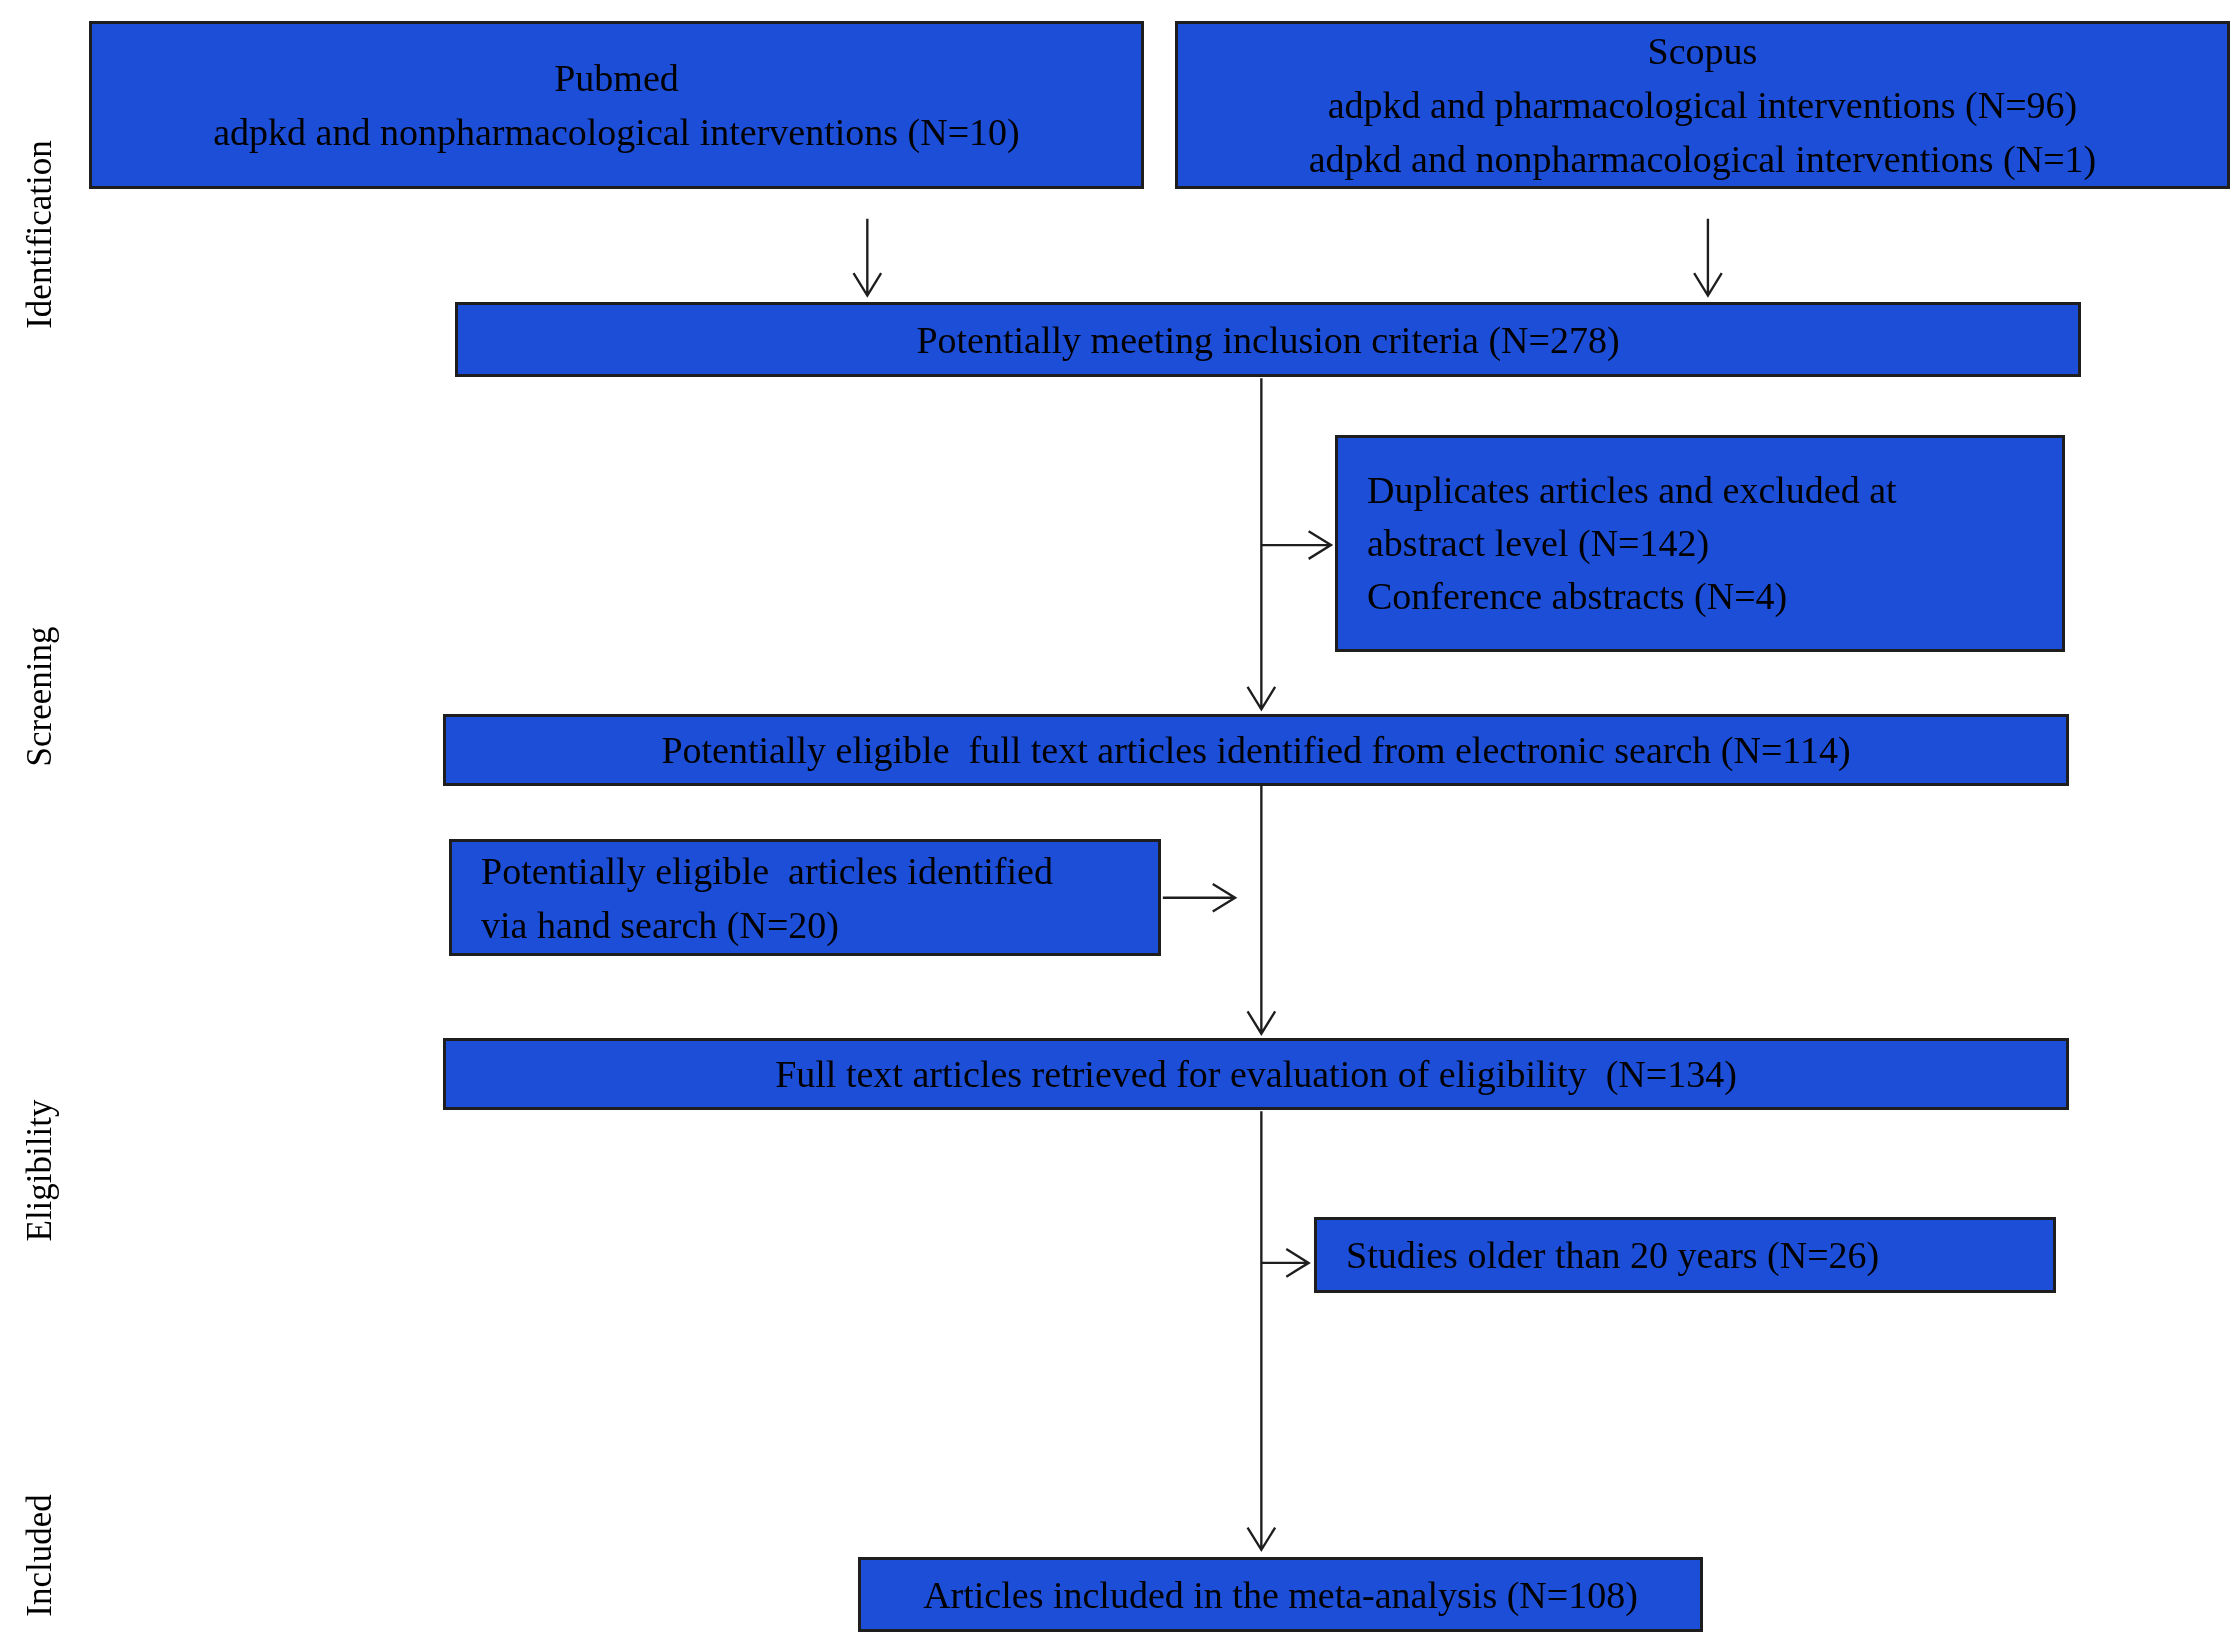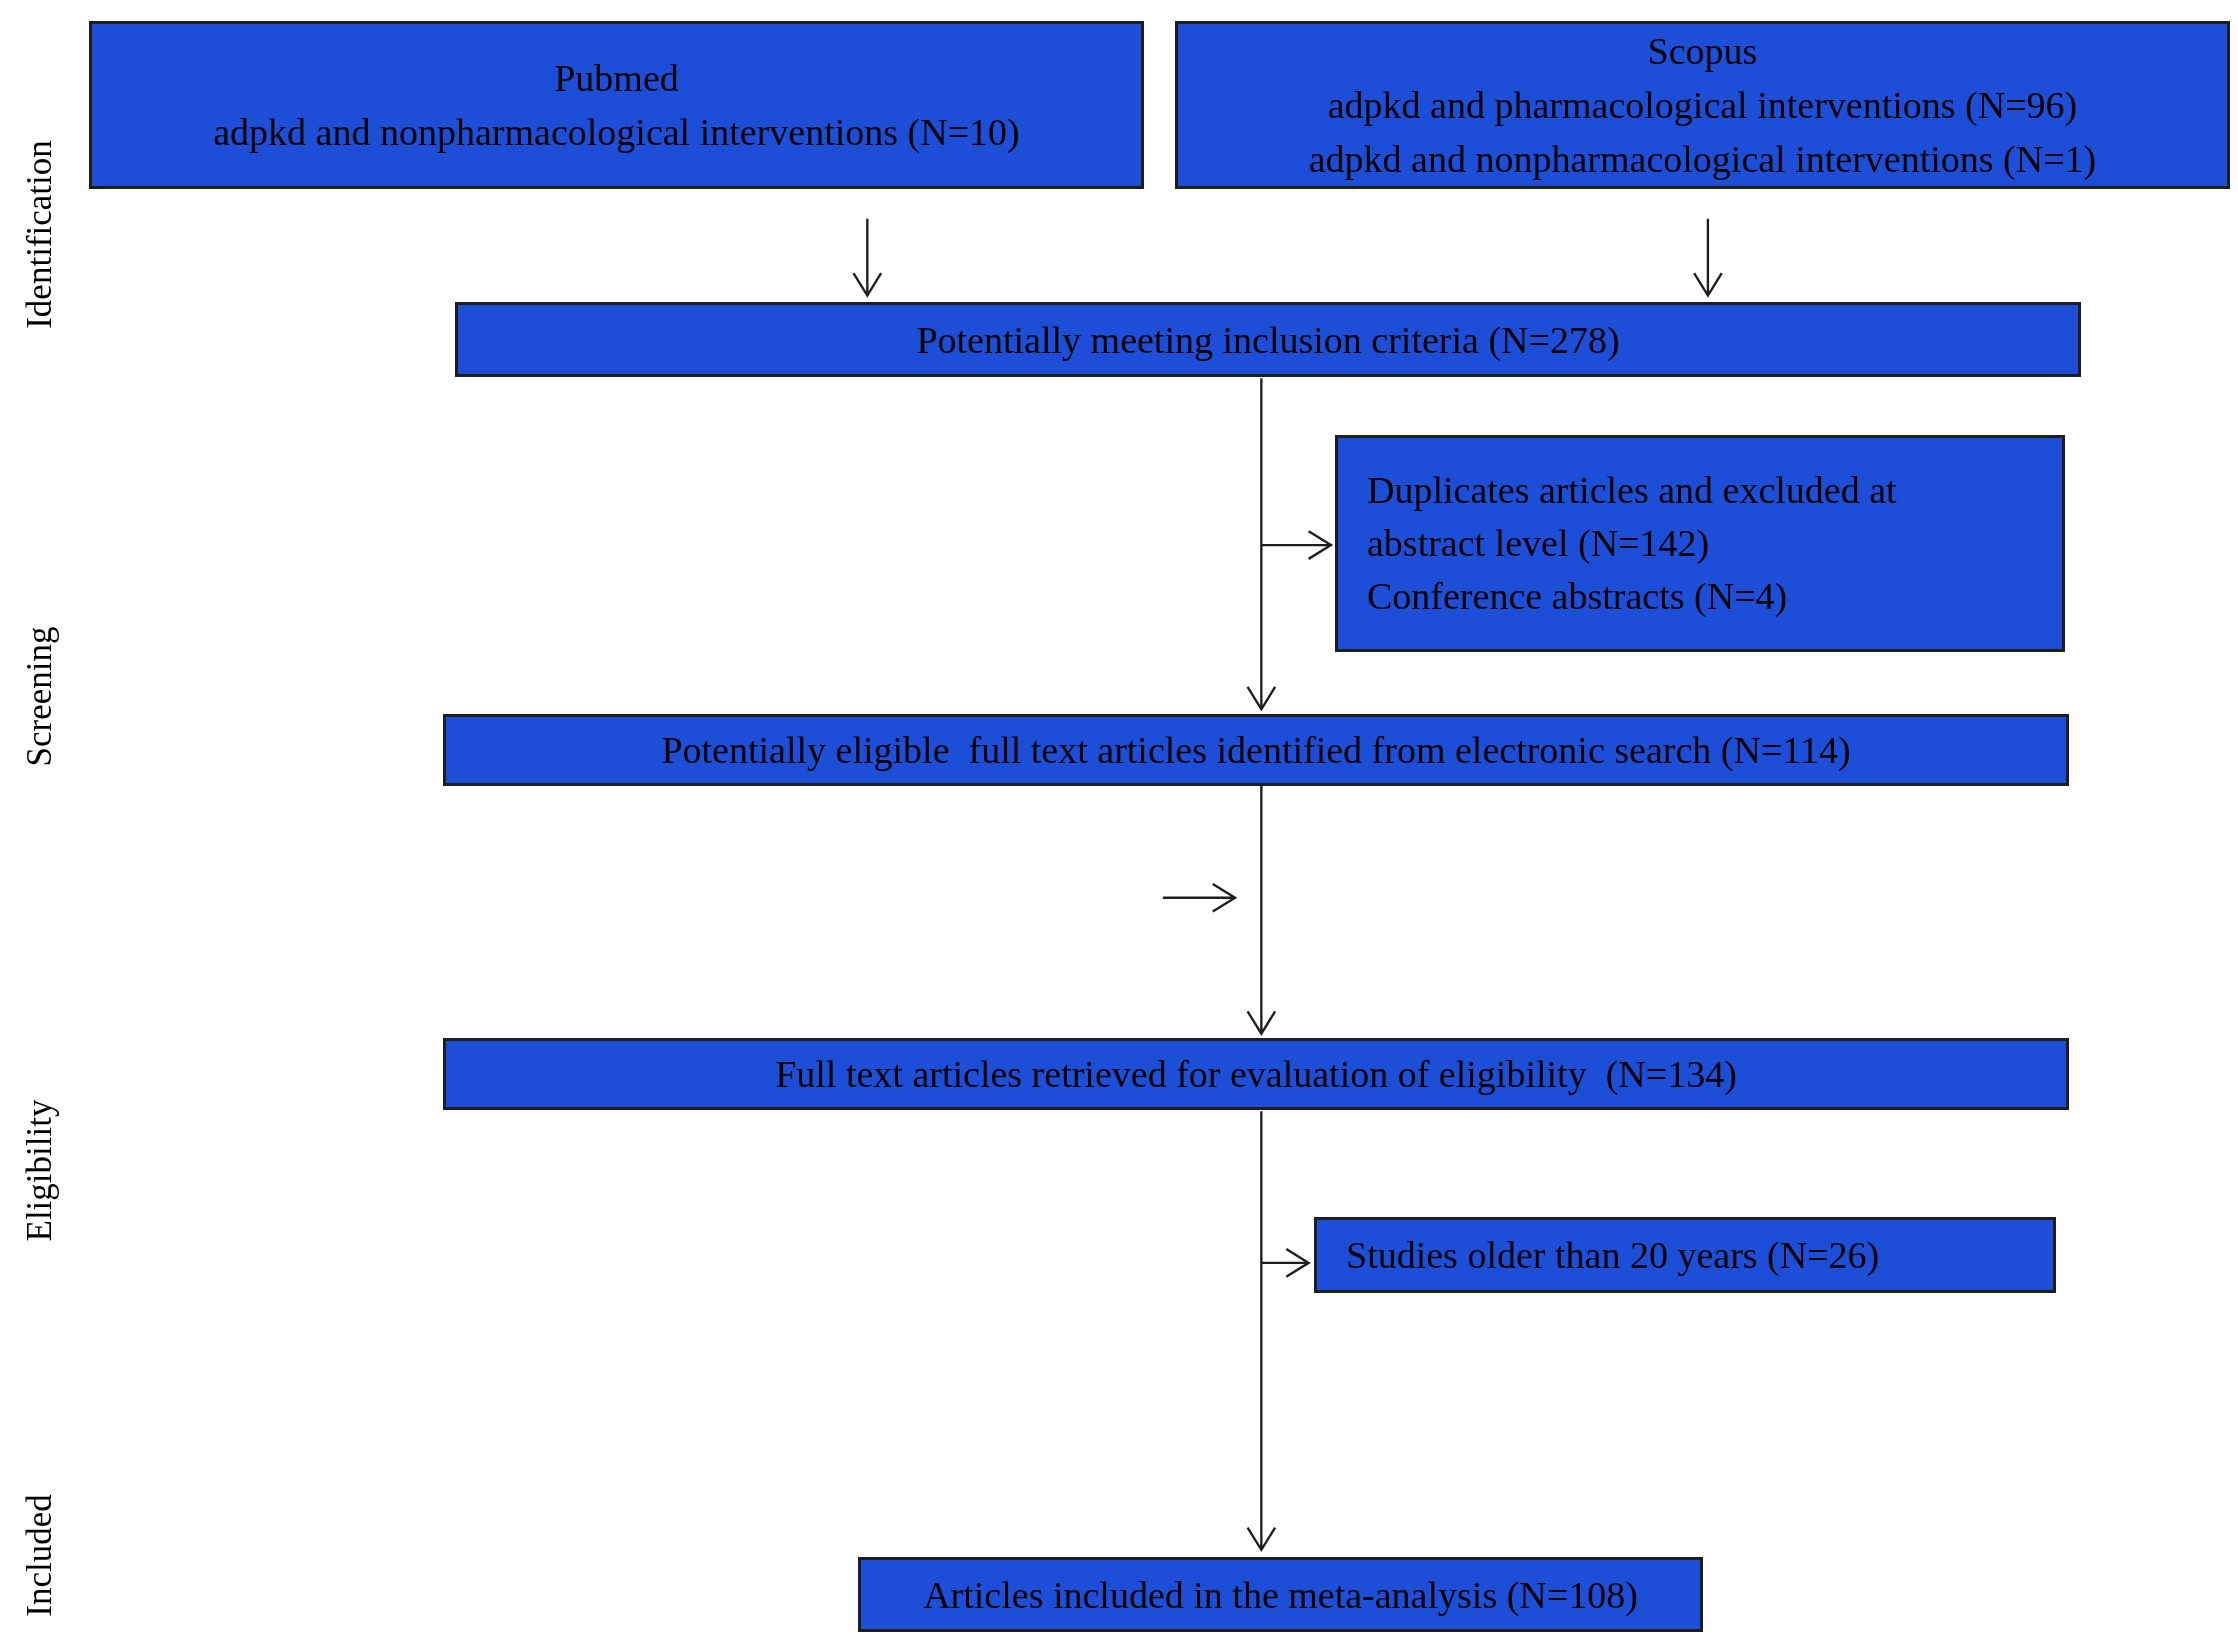--- a/index.html
+++ b/index.html
@@ -83,20 +83,24 @@
   <div class="box left" style="left:1335px; top:435px; width:730px; height:217px;">
     <div class="line" style="line-height:53px;">Duplicates articles and excluded at</div>
     <div class="line" style="line-height:53px;">abstract level (N=142)</div>
     <div class="line" style="line-height:53px;">Conference abstracts (N=4)</div>
   </div>
 
   <div class="box center" style="left:443px; top:714px; width:1626px; height:72px;">
     <div class="line">Potentially eligible  full text articles identified from electronic search (N=114)</div>
   </div>
 
+  <div class="box left" style="left:449px; top:839px; width:712px; height:117px;">
+    <div class="line">Potentially eligible  articles identified</div>
+    <div class="line">via hand search (N=20)</div>
+  </div>
 
   <div class="box center" style="left:443px; top:1038px; width:1626px; height:72px;">
     <div class="line">Full text articles retrieved for evaluation of eligibility  (N=134)</div>
   </div>
 
   <div class="box left" style="left:1314px; top:1217px; width:742px; height:76px;">
     <div class="line">Studies older than 20 years (N=26)</div>
   </div>
 
   <div class="box center" style="left:858px; top:1557px; width:845px; height:75px;">

